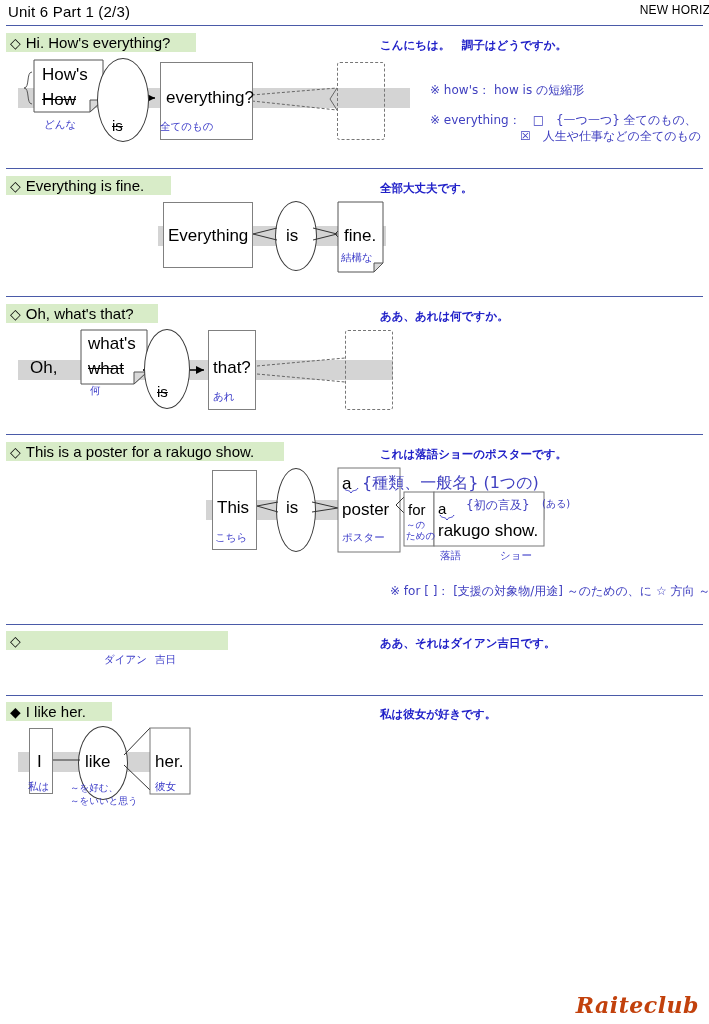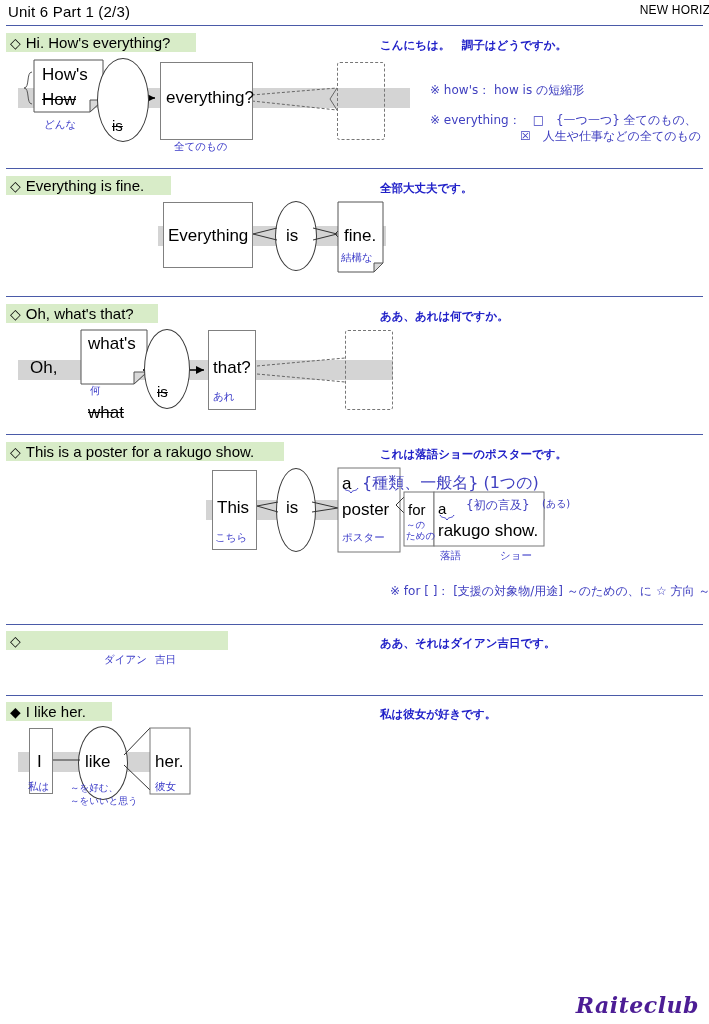--- a/index.html
+++ b/index.html
@@ -44,21 +44,21 @@
   .gloss{position:absolute;font-size:10.5px;color:#3a3ac8;white-space:nowrap;
          font-family:"DejaVu Sans","Liberation Sans",sans-serif;}
   .gloss2{position:absolute;font-size:9.5px;color:#3a3ac8;white-space:nowrap;line-height:11px;
           font-family:"DejaVu Sans","Liberation Sans",sans-serif;}
   .strike{position:absolute;font-size:17px;white-space:nowrap;color:#000;text-decoration:line-through;}
   .svgl{position:absolute;left:0;top:0;overflow:visible;}
   .ell{position:absolute;border:1px solid #3a3a3a;border-radius:50%;background:#fff;}
 
   
   .logo{position:absolute;right:10px;bottom:6px;font-family:"DejaVu Serif","Liberation Serif",serif;
-        font-style:italic;font-weight:bold;font-size:22px;color:#4c1d95;letter-spacing:.5px;}
+        font-style:italic;font-weight:bold;font-size:22px;color:#c2410c;letter-spacing:.5px;}
 </style>
 </head>
 <body>
 
 <div class="page">
 
   <div class="hdr">
     <div class="hdr-left">Unit 6 Part 1 (2/3)</div>
     <div class="hdr-right">NEW HORIZON 1</div>
     <div class="hdr-rule"></div>
@@ -92,21 +92,21 @@
       </svg>
       <div class="wd" style="left:42px;top:65px;">How's</div>
       <div class="strike" style="left:42px;top:90px;">How</div>
       <div class="gloss" style="left:44px;top:118px;">どんな</div>
 
       <div class="ell" style="left:97px;top:58px;width:50px;height:82px;"></div>
       <div class="wd-sm" style="left:112px;top:117px;text-decoration:line-through;">is</div>
 
       <div class="bx" style="left:160px;top:62px;width:93px;height:78px;"></div>
       <div class="wd" style="left:166px;top:88px;">everything?</div>
-      <div class="gloss" style="left:174px;top:120px;margin-top:20px;">全てのもの</div>
+      <div class="gloss" style="left:160px;top:120px;">全てのもの</div>
 
       <div class="bx-dash" style="left:337px;top:62px;width:48px;height:78px;"></div>
     </div>
 
     <div class="note" style="left:430px;top:82px;">※ how's： how is の短縮形</div>
     <div class="note" style="left:430px;top:112px;">※ everything：　□　{一つ一つ} 全てのもの、</div>
     <div class="note" style="left:520px;top:128px;">☒　人生や仕事などの全てのもの</div>
   </div>
 
   <div class="rule" style="top:168px;"></div>
@@ -157,21 +157,21 @@
       <svg class="svgl" width="709" height="1024">
         <path d="M81,330 L147,330 L147,372 L134,384 L81,384 Z" fill="#fff" stroke="#555" stroke-width="1"></path>
         <path d="M147,372 L134,384 L134,372 Z" fill="#d9d9d9" stroke="#555" stroke-width="1"></path>
         <line x1="143" y1="370" x2="204" y2="370" stroke="#000" stroke-width="1.4"></line>
         <polygon points="143,370 151,366 151,374" fill="#000"></polygon>
         <polygon points="204,370 196,366 196,374" fill="#000"></polygon>
         <line x1="257" y1="366" x2="345" y2="358" stroke="#666" stroke-width="1" stroke-dasharray="3,2"></line>
         <line x1="257" y1="374" x2="345" y2="382" stroke="#666" stroke-width="1" stroke-dasharray="3,2"></line>
       </svg>
       <div class="wd" style="left:88px;top:334px;">what's</div>
-      <div class="strike" style="left:88px;top:359px;margin-top:44px;">what</div>
+      <div class="strike" style="left:88px;top:359px;">what</div>
       <div class="gloss" style="left:90px;top:384px;">何</div>
 
       <div class="ell" style="left:144px;top:329px;width:44px;height:78px;"></div>
       <div class="wd-sm" style="left:157px;top:383px;text-decoration:line-through;">is</div>
 
       <div class="bx" style="left:208px;top:330px;width:48px;height:80px;"></div>
       <div class="wd" style="left:213px;top:358px;">that?</div>
       <div class="gloss" style="left:213px;top:390px;">あれ</div>
 
       <div class="bx-dash" style="left:345px;top:330px;width:48px;height:80px;"></div>

